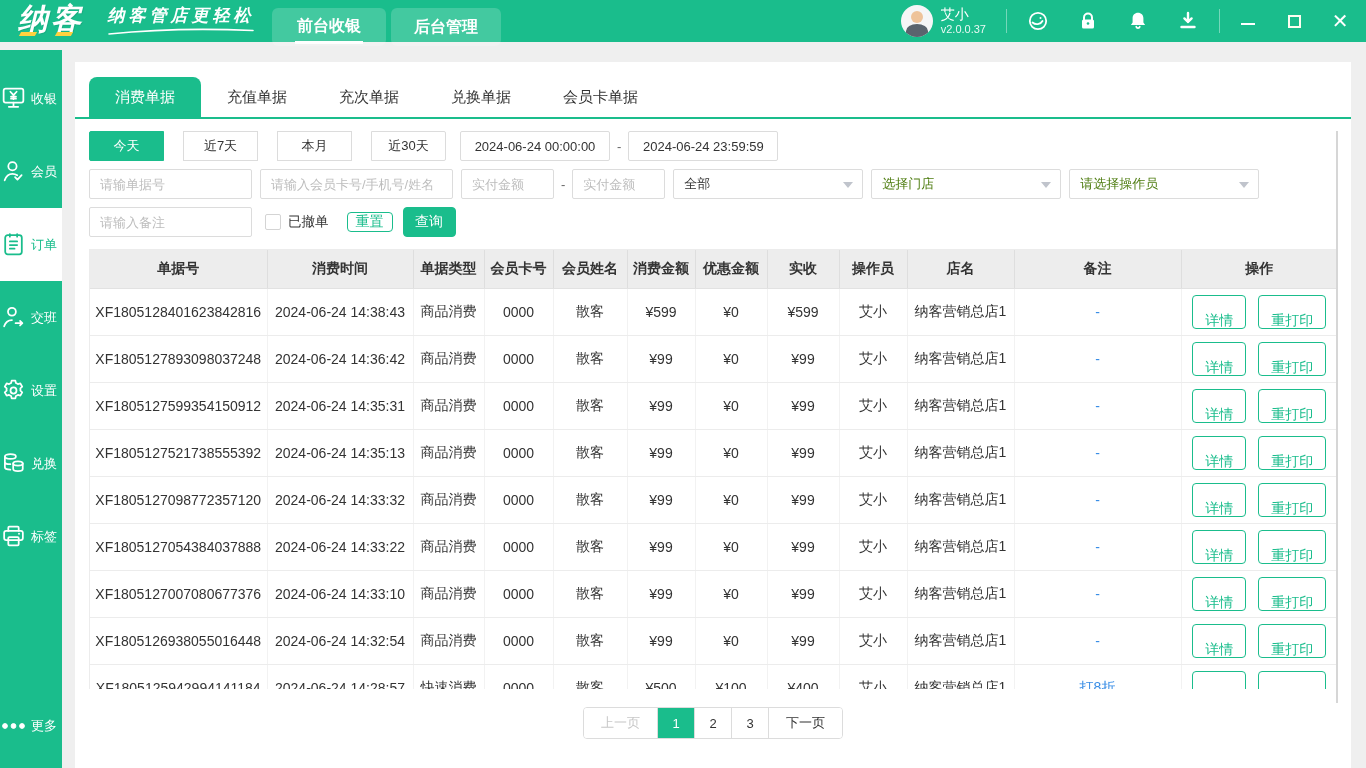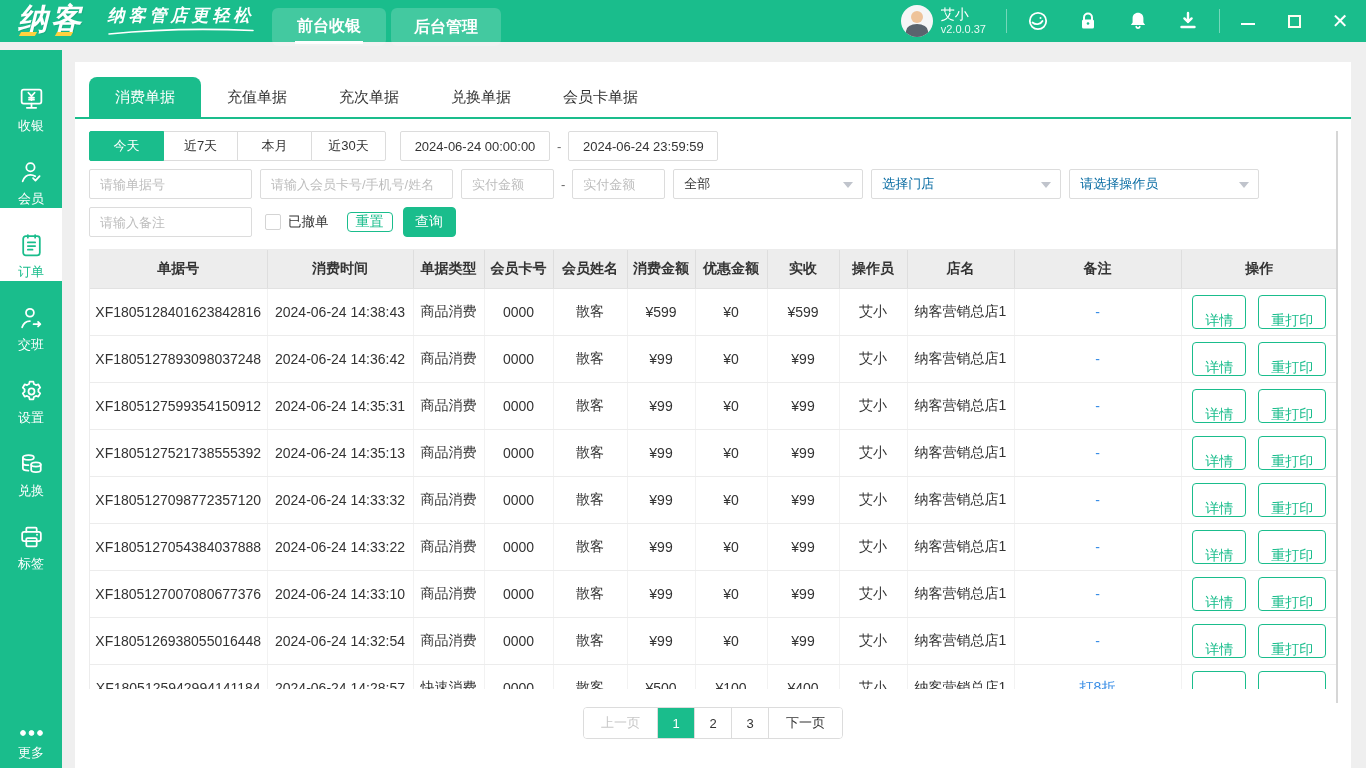--- a/index.html
+++ b/index.html
@@ -30,52 +30,52 @@
   .tb-icons{display:flex;align-items:center;gap:28px;}
   .tb-icon{width:22px;height:22px;display:flex;align-items:center;justify-content:center;}
   .win-controls{display:flex;align-items:center;gap:30px;}
   .win-btn{width:16px;height:16px;display:flex;align-items:center;justify-content:center;background:none;border:none;color:#fff;}
   .win-min{width:14px;height:2px;background:#fff;align-self:center;margin-top:6px;}
   .win-max{width:13px;height:13px;border:2px solid #fdfdf0;}
   .win-close{font-size:20px;line-height:1;font-weight:bold;}
 
   
   .sidebar{position:absolute;left:0;top:50px;bottom:0;width:62px;background:var(--primary);display:flex;flex-direction:column;padding-top:12px;}
-  .side-item{width:62px;height:73px;display:flex;flex-direction:column;align-items:center;justify-content:flex-end;color:#fff;background:transparent;border:none;gap:4px;}
+  .side-item{width:62px;height:73px;display:flex;flex-direction:row;align-items:center;justify-content:flex-start;color:#fff;background:transparent;border:none;gap:4px;}
   .side-item.active{background:#fff;color:var(--primary);}
   .side-label{font-size:13px;}
   .side-more{margin-top:auto;margin-bottom:6px;}
   .side-item svg{stroke:currentColor;}
 
   
   .main{position:absolute;left:62px;top:50px;right:0;bottom:0;background:#efefef;}
   .card{position:relative;margin:12px 15px 0 13px;background:#fff;height:calc(100% - 12px);overflow:hidden;}
 
   .page-tabs{display:flex;padding:15px 14px 0;border-bottom:2px solid var(--primary);}
   .page-tab{height:40px;padding:0 26px;border:none;background:transparent;font-size:15px;color:#333;display:flex;align-items:center;}
   .page-tab.active{background:var(--primary);color:#fff;border-radius:8px 8px 0 0;}
 
   .filters{padding:12px 14px 0;}
   .frow{display:flex;align-items:center;margin-bottom:8px;}
-  .seg{display:flex;}
+  .seg{display:flex;gap:20px;}
   .seg-btn{width:75px;height:30px;background:#fff;border:1px solid #dcdcdc;color:#333;font-size:13px;margin-left:-1px;}
   .seg-btn:first-child{margin-left:0;border-radius:2px 0 0 2px;}
   .seg-btn:last-child{border-radius:0 2px 2px 0;}
   .seg-btn.active{background:var(--primary);border-color:var(--primary);color:#fff;position:relative;}
   .inp{height:30px;border:1px solid #dcdcdc;border-radius:2px;font-size:13px;color:#333;padding:0 10px;background:#fff;}
   .inp::placeholder{color:#bdbdbd;}
   .date-inp{width:150px;text-align:center;margin-left:14px;}
   .date-inp + .dash{margin:0 7px;}
   .dash{color:#666;font-size:13px;}
   .order-inp{width:163px;}
   .member-inp{width:193px;margin-left:8px;}
   .amount-inp{width:93px;margin-left:8px;}
   .amount-inp.max{margin-left:7px;}
   .select{width:190px;height:30px;border:1px solid #dcdcdc;border-radius:2px;background:#fff;font-size:13px;color:#333;display:flex;align-items:center;padding:0 24px 0 10px;position:relative;margin-left:8px;}
-  .select.gray{color:#0369a1;}
+  .select.gray{color:#4d7c0f;}
   .caret{position:absolute;right:9px;top:12px;width:0;height:0;border-left:5px solid transparent;border-right:5px solid transparent;border-top:6px solid #c0c4cc;}
   .remark-inp{width:163px;}
   .chk-wrap{display:flex;align-items:center;margin-left:13px;gap:7px;}
   .chk{width:16px;height:16px;border:1px solid #d4d4d4;border-radius:2px;background:#fff;display:inline-block;}
   .chk-label{font-size:13.5px;color:#333;}
   .btn-outline{width:46px;height:20px;margin-left:18px;background:#fff;border:1px solid var(--primary);border-radius:4px;color:var(--primary);font-size:14px;}
   .btn-primary{width:53px;height:30px;margin-left:10px;background:var(--primary);border:1px solid var(--primary);border-radius:4px;color:#fff;font-size:14px;}
 
   
   .table-wrap{margin:12px 14px 0;height:440px;overflow:hidden;border:1px solid #ececec;border-bottom:none;}

